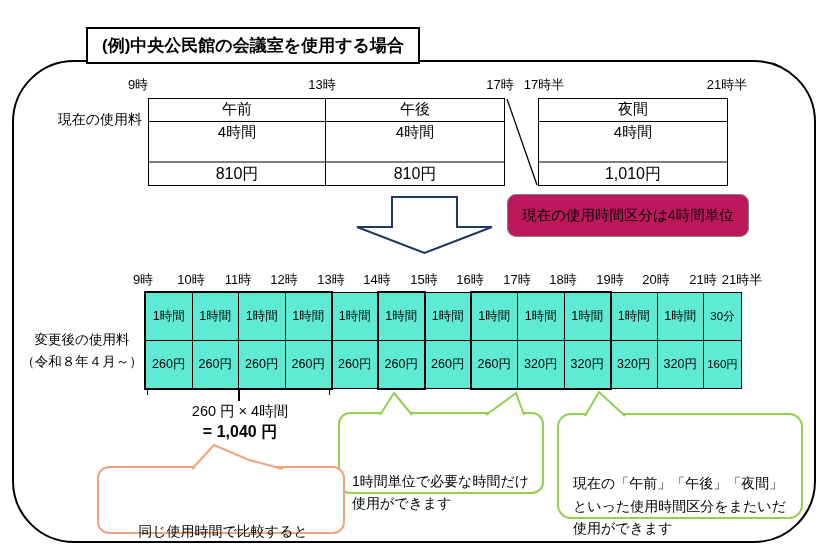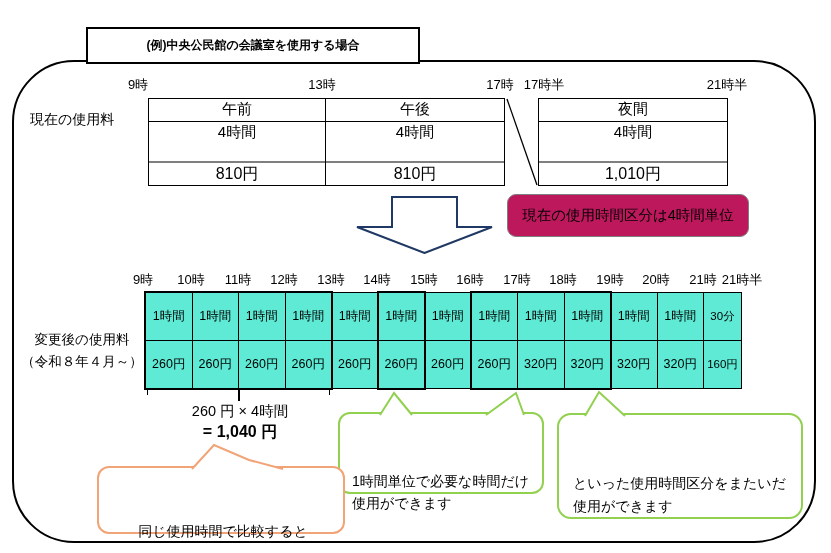--- a/index.html
+++ b/index.html
@@ -2,21 +2,21 @@
 <html><head>
 <meta charset="utf-8">
 <style>
   html,body{margin:0;padding:0;background:#fff;}
   .canvas{position:relative;width:831px;height:553px;background:#fff;overflow:hidden;
           font-family:"Liberation Sans","DejaVu Sans",sans-serif;color:#000;}
   .outer-frame{position:absolute;left:12px;top:60px;width:804px;height:483px;
                border:2px solid #000;border-radius:62px;background:#fff;box-sizing:border-box;}
   .title-box{position:absolute;left:86px;top:27px;width:334px;height:37px;background:#fff;
              border:2px solid #000;box-sizing:border-box;display:flex;align-items:center;
-             justify-content:center;font-size:12px;font-weight:bold;z-index:5;}
+             justify-content:center;font-size:17px;font-weight:bold;z-index:5;}
   .axis-label{position:absolute;transform:translateX(-50%);font-size:13px;white-space:nowrap;z-index:4;}
   .side-label{position:absolute;font-size:14px;z-index:4;}
   
   .t1sub{position:absolute;top:98px;height:88px;border:1.3px solid #000;display:flex;
          box-sizing:border-box;background:#fff;z-index:3;}
   .t1col{display:flex;flex-direction:column;box-sizing:border-box;}
   .t1col.sep{border-right:1.3px solid #000;}
   .t1cell{flex:1;display:flex;align-items:center;justify-content:center;font-size:15px;}
   .t1cell.dur{border-top:1px solid #000;}
   .t1cell.price{border-top:2.5px solid #7F7F7F;font-size:16px;margin-top:18px;}
@@ -61,21 +61,21 @@
   <div class="title-box">
     <span>(例)中央公民館の会議室を使用する場合</span>
   </div>
 
   <span class="axis-label" style="left:138px;top:76px">9時</span>
   <span class="axis-label" style="left:322px;top:76px">13時</span>
   <span class="axis-label" style="left:500px;top:76px">17時</span>
   <span class="axis-label" style="left:544px;top:76px">17時半</span>
   <span class="axis-label" style="left:727px;top:76px">21時半</span>
 
-  <span class="side-label" style="left:30px;top:111px;width:112px;text-align:left">現在の使用料</span>
+  <span class="side-label" style="left:30px;top:111px;width:112px;text-align:right">現在の使用料</span>
 
   <div class="t1sub" style="left:148px;width:357px">
     <div class="t1col sep" style="width:177px">
       <div class="t1cell">午前</div>
       <div class="t1cell dur">4時間</div>
       <div class="t1cell price">810円</div>
     </div>
     <div class="t1col" style="flex:1">
       <div class="t1cell">午後</div>
       <div class="t1cell dur">4時間</div>
@@ -198,20 +198,21 @@
       <div>使用ができます</div>
     </div>
   </div>
 
   <div class="co co-green" style="left:555px;top:388px;width:250px;height:136px">
     <div class="box" style="left:2px;top:25px;width:246px;height:106px;border-radius:14px"></div>
     <svg width="250" height="29">
       <polyline points="30,28 44,4 70,28" fill="#fff" stroke="#92D050" stroke-width="2"></polyline>
     </svg>
     <div class="txt" style="padding:40px 0 0 18px;line-height:1.62">
+      <div>現在の「午前」「午後」「夜間」</div>
       <div>といった使用時間区分をまたいだ</div>
       <div>使用ができます</div>
     </div>
   </div>
 
   <div class="co co-orange" style="left:97px;top:440px;width:252px;height:100px">
     <div class="box" style="left:0;top:26px;width:248px;height:68px;border-radius:12px"></div>
     <svg width="252" height="30">
       <polyline points="95,29 117,5 152,20 186,29" fill="#fff" stroke="#F1A477" stroke-width="2"></polyline>
     </svg>

